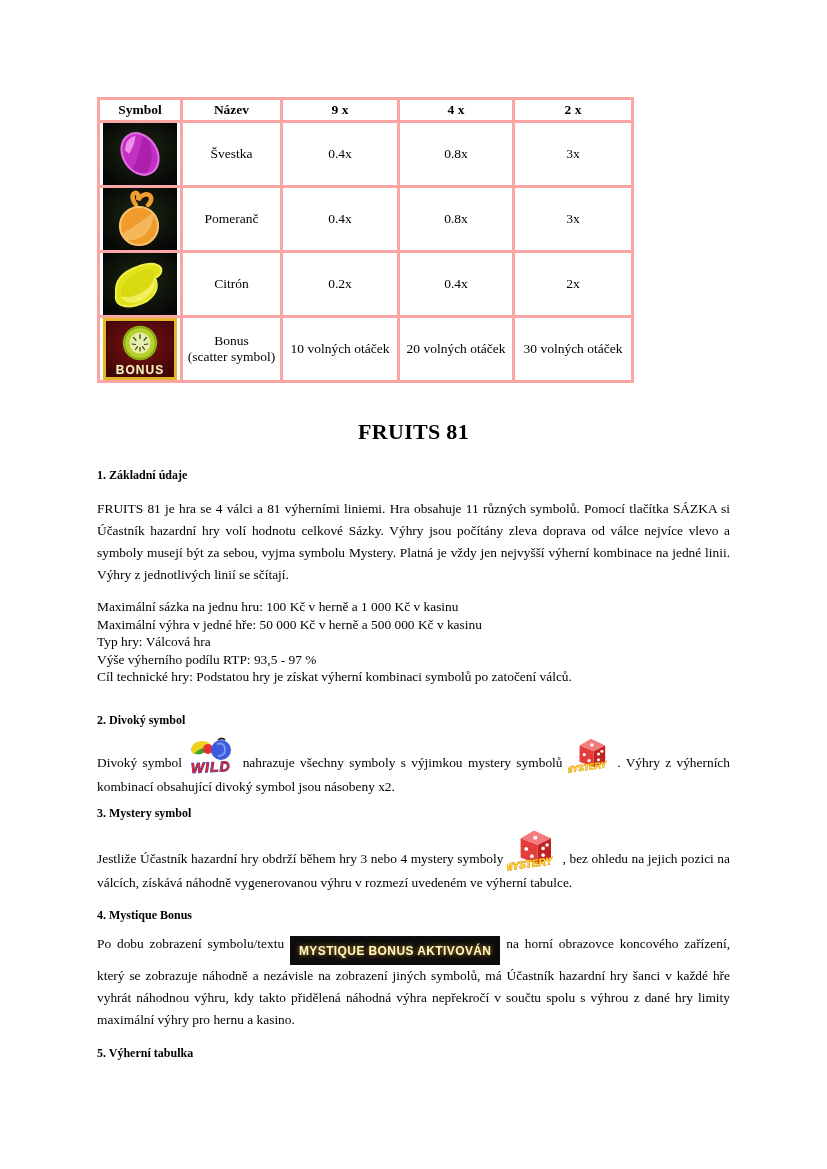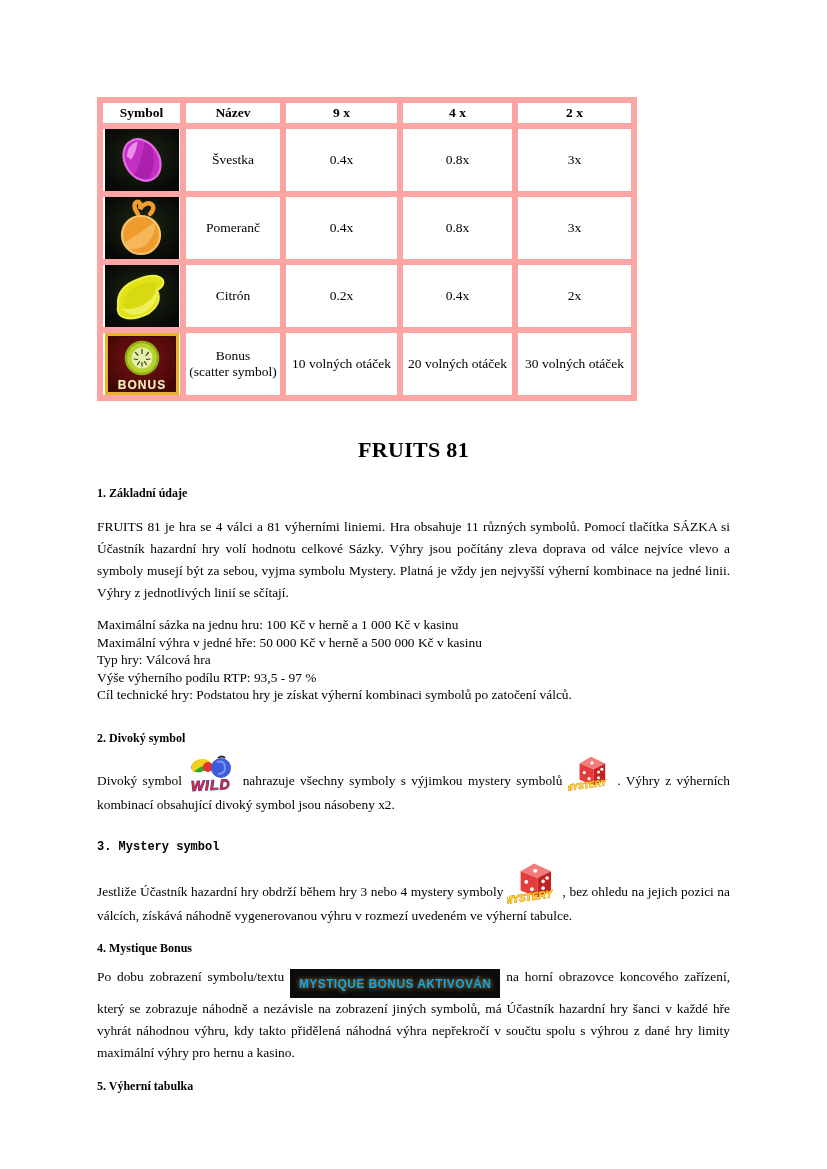--- a/index.html
+++ b/index.html
@@ -7,55 +7,55 @@
     width:827px; height:1169px;
     font-family:"Liberation Serif","DejaVu Serif",serif;
     color:#000;
     -webkit-font-smoothing:antialiased;
   }
   .page { padding:97px 97px 0 97px; box-sizing:border-box; }
 
   
   table.paytable { border-collapse:collapse; table-layout:fixed; width:534px; }
   .paytable th, .paytable td {
-    border:6px solid #fca5a5; text-align:center; vertical-align:middle;
+    border:3px solid #fca5a5; text-align:center; vertical-align:middle;
     padding:0; font-size:13.5px; line-height:1.2;
   }
   .paytable th { font-weight:bold; height:20px; }
   .paytable tbody td { height:62px; }
   .paytable td.sym { padding:0; }
   .paytable td.sym svg { display:block; margin:0 auto; }
 
   
   .game-title {
     margin:36px 0 0; text-align:center;
     font-size:22px; font-weight:bold; letter-spacing:0.3px;
   }
   .sec-heading { font-size:12px; font-weight:bold; margin:0; }
   .h1 { margin-top:23px; }
   .h2 { margin-top:27px; }
-  .h3 { margin-top:24px;font-family:Liberation Mono, monospace; }
+  .h3 { margin-top:8px; }
   .h4 { margin-top:14px; }
   .h5 { margin-top:15px; }
 
   .body-par {
     margin:15px 0 0; font-size:13.4px; line-height:22px;
     text-align:justify;
   }
   .info-lines { margin-top:12px; font-size:13.4px; line-height:17.5px; }
   .flow { margin-top:8px; }
   .flow-tight { margin-top:6px; }
   .flow-b { margin-top:10px; }
 
   .inline-icon { vertical-align:-9px; }
   .inline-icon-sm { vertical-align:-7px; }
 
   .mystique-banner {
     display:inline-block;
-    background:#0c0c0c; color:#0ea5e9;
+    background:#0c0c0c; color:#fef9c3;
     font-family:"Liberation Sans","DejaVu Sans",sans-serif;
     font-weight:bold; font-size:12px; letter-spacing:0.4px;
     padding:4px 9px 3px;
     text-shadow:0 0 5px rgba(242,164,44,0.85);
     vertical-align:-7px;
     white-space:nowrap;
   }
   .hidden-defs { position:absolute; width:0; height:0; }
 </style>
 </head>

